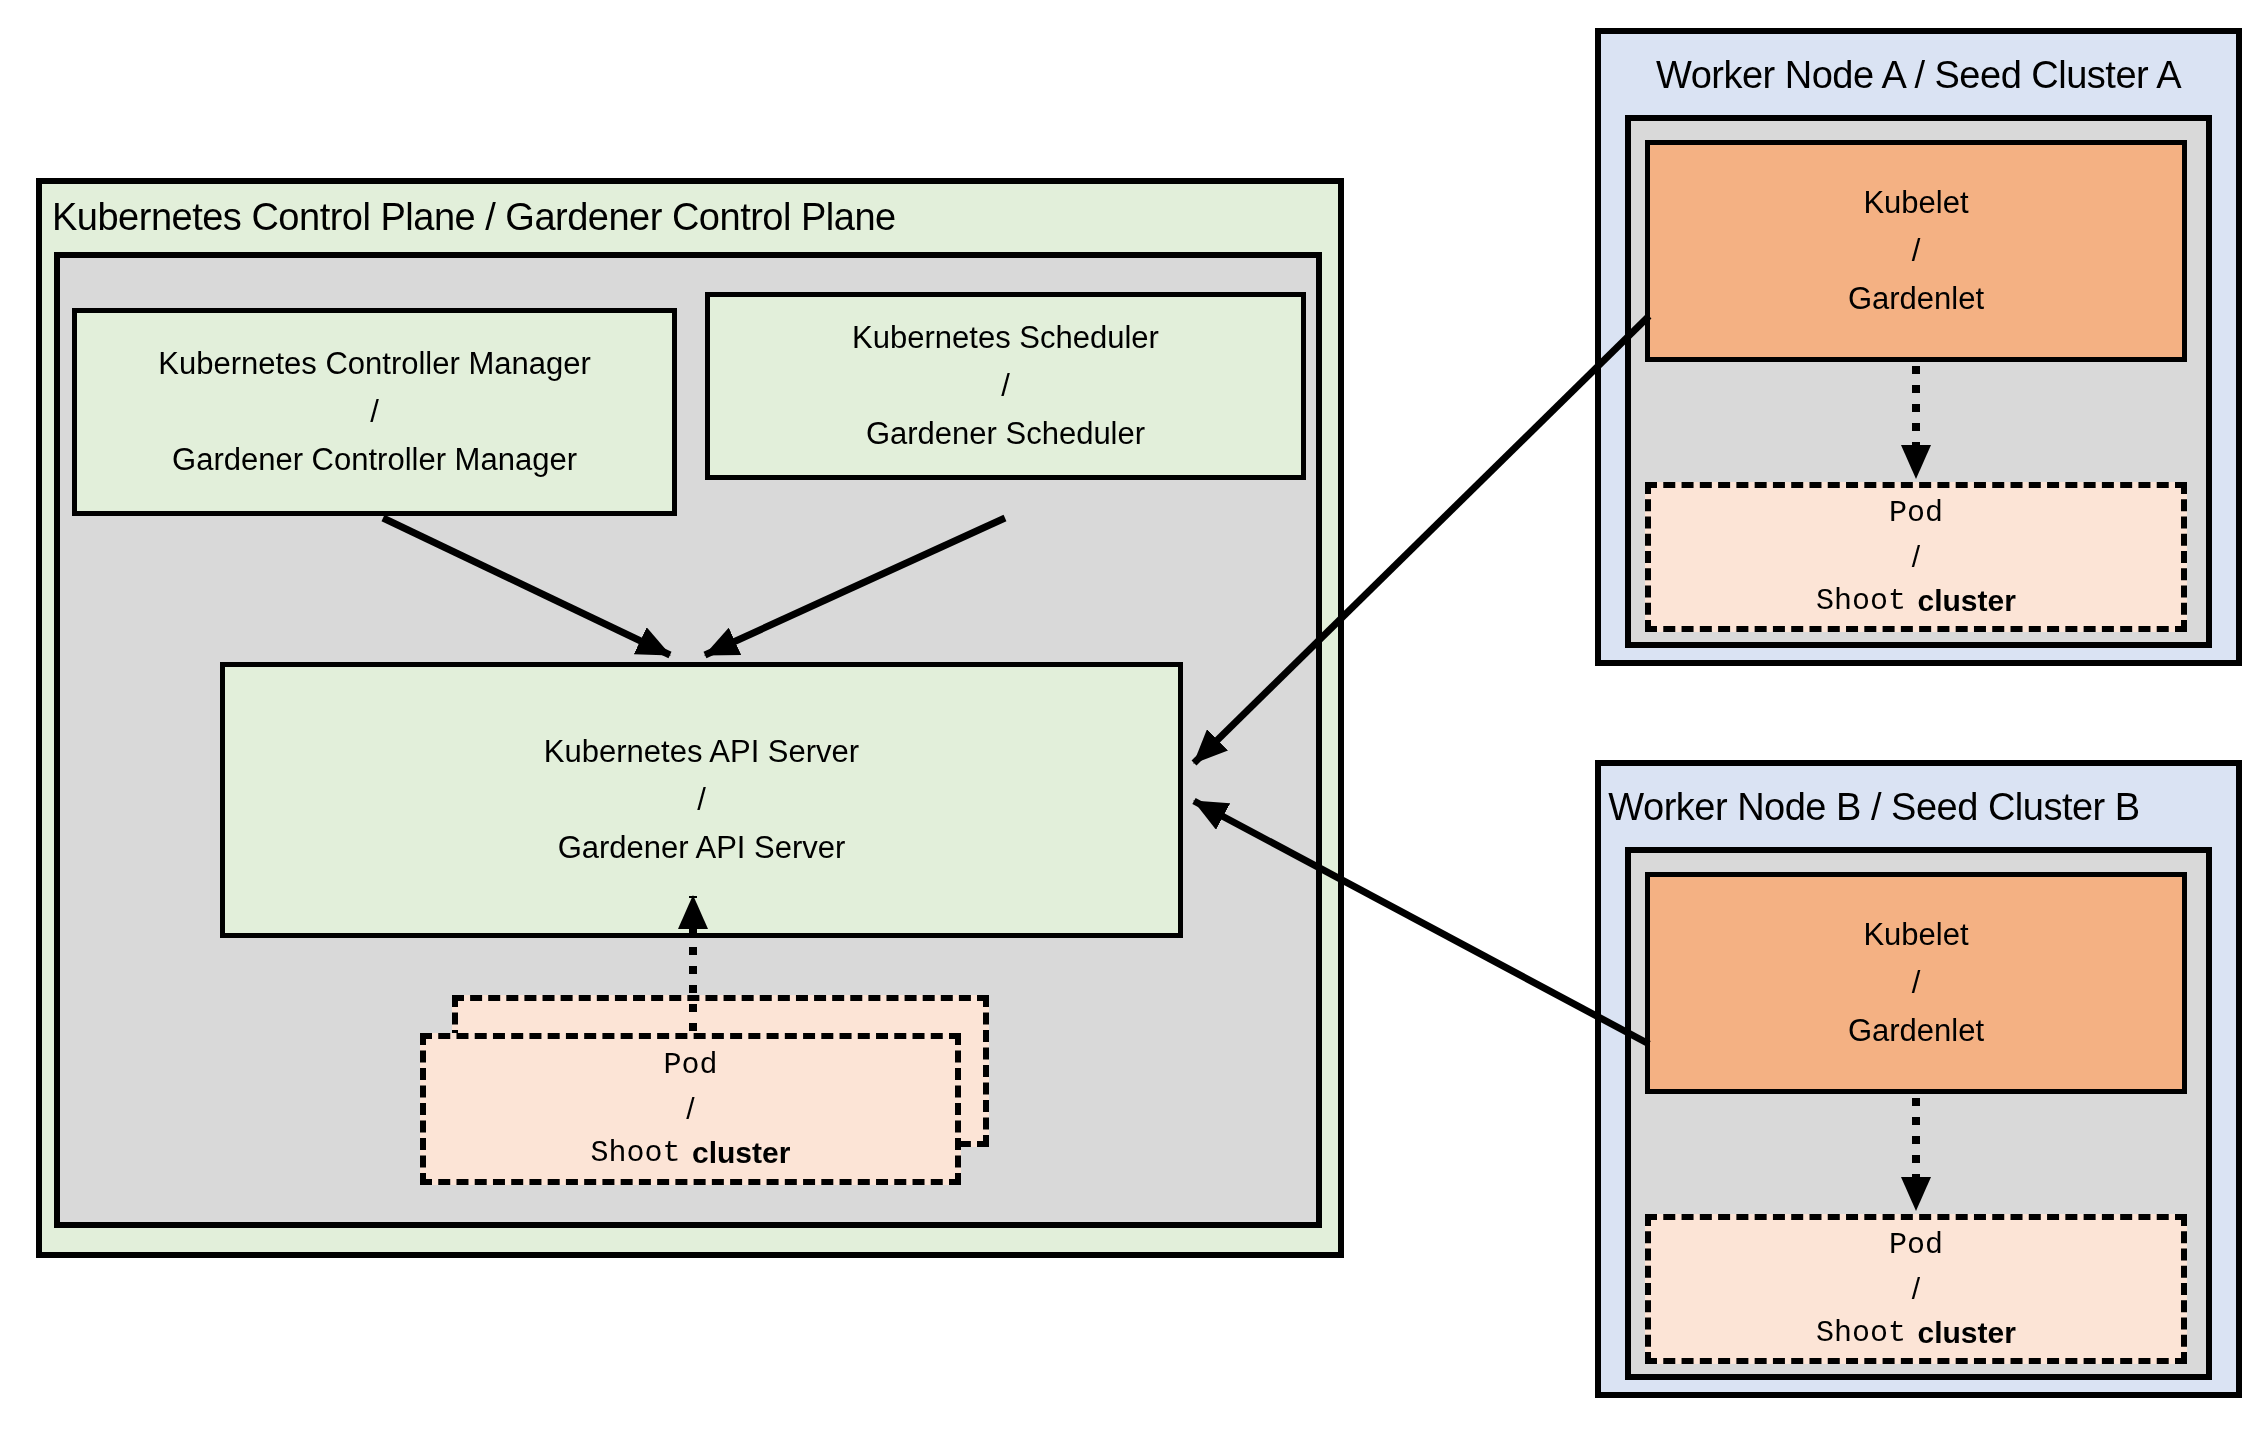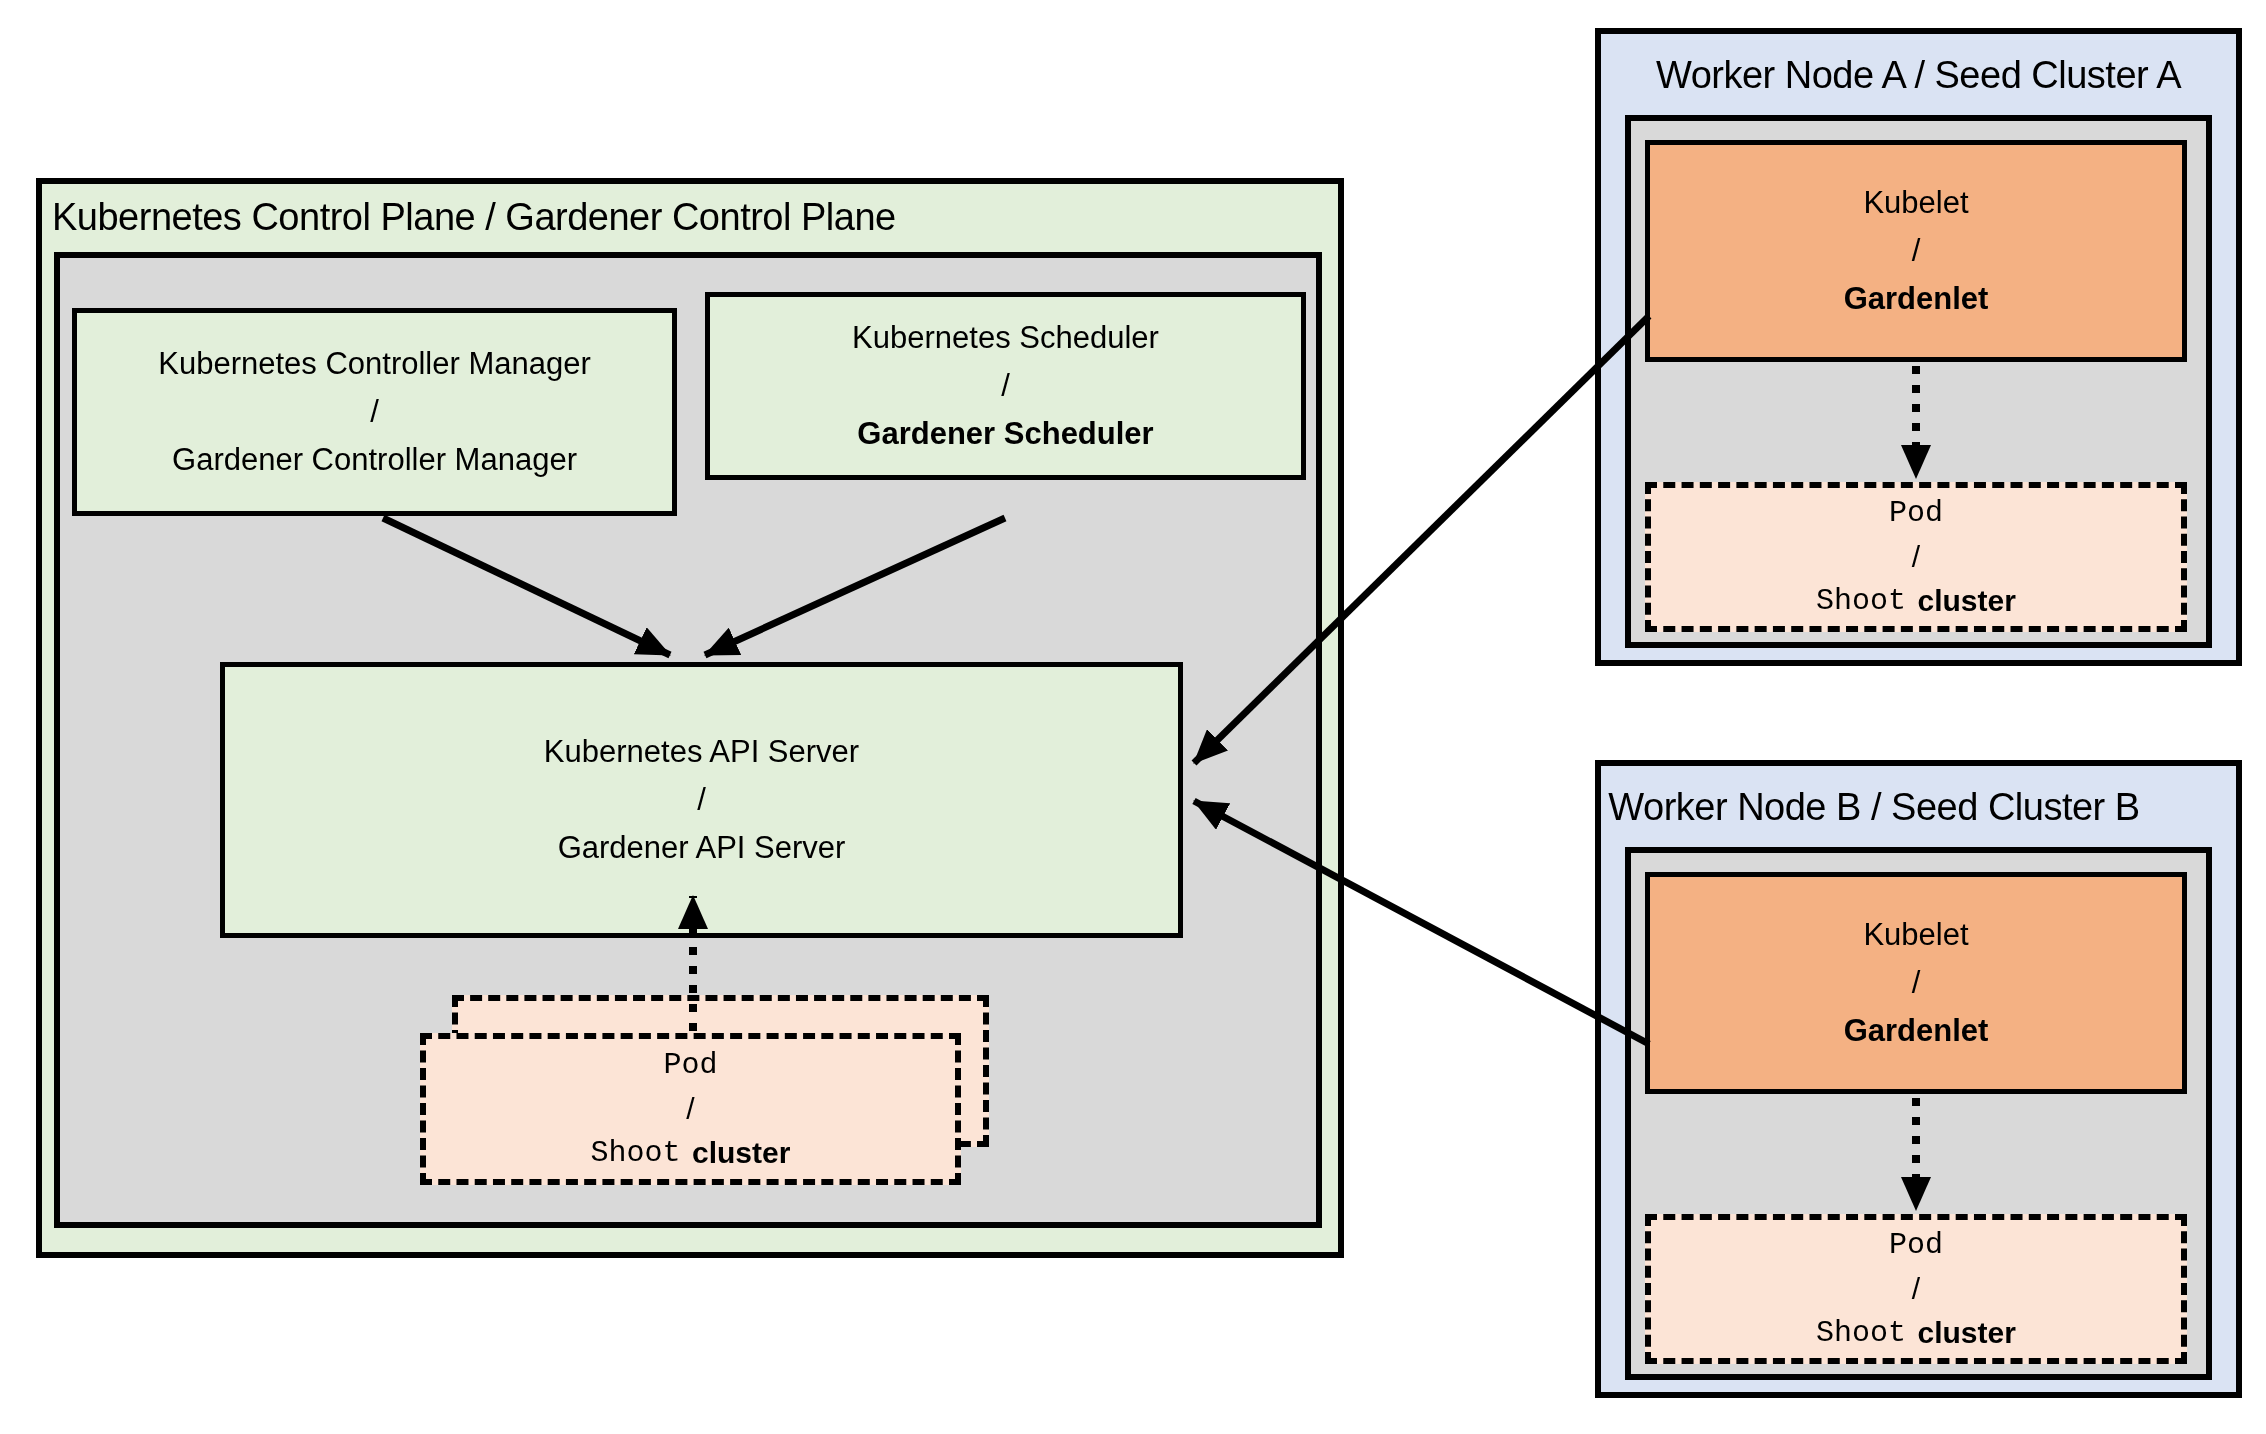--- a/index.html
+++ b/index.html
@@ -26,21 +26,21 @@
     align-items: center; justify-content: center;
     text-align: left;
   }
   .green-comp  { background: #e2efda; }
   .orange-comp { background: #f4b183; }
   .pod-box     { background: #fce4d6; border: 6px dashed #000; }
   .pod-back    { background: #fce4d6; border: 6px dashed #000; }
 
   .comp-line { font-size: 31px; line-height: 48px; white-space: nowrap; }
   .pod-line  { font-size: 30px; line-height: 44px; white-space: nowrap; }
-  .bold { font-weight: 700; }
+  .bold { font-weight: 400; }
   .mono { font-family: "Liberation Mono", monospace; }
   .semi { font-weight: 600; }
   .pod-mix { display: flex; justify-content: center; gap: 0.38em; }
 
   
   .band-title {
     display: flex; align-items: center;
     font-size: 38px; letter-spacing: -0.5px; white-space: nowrap;
   }
   .band-title.centered { justify-content: center; }

